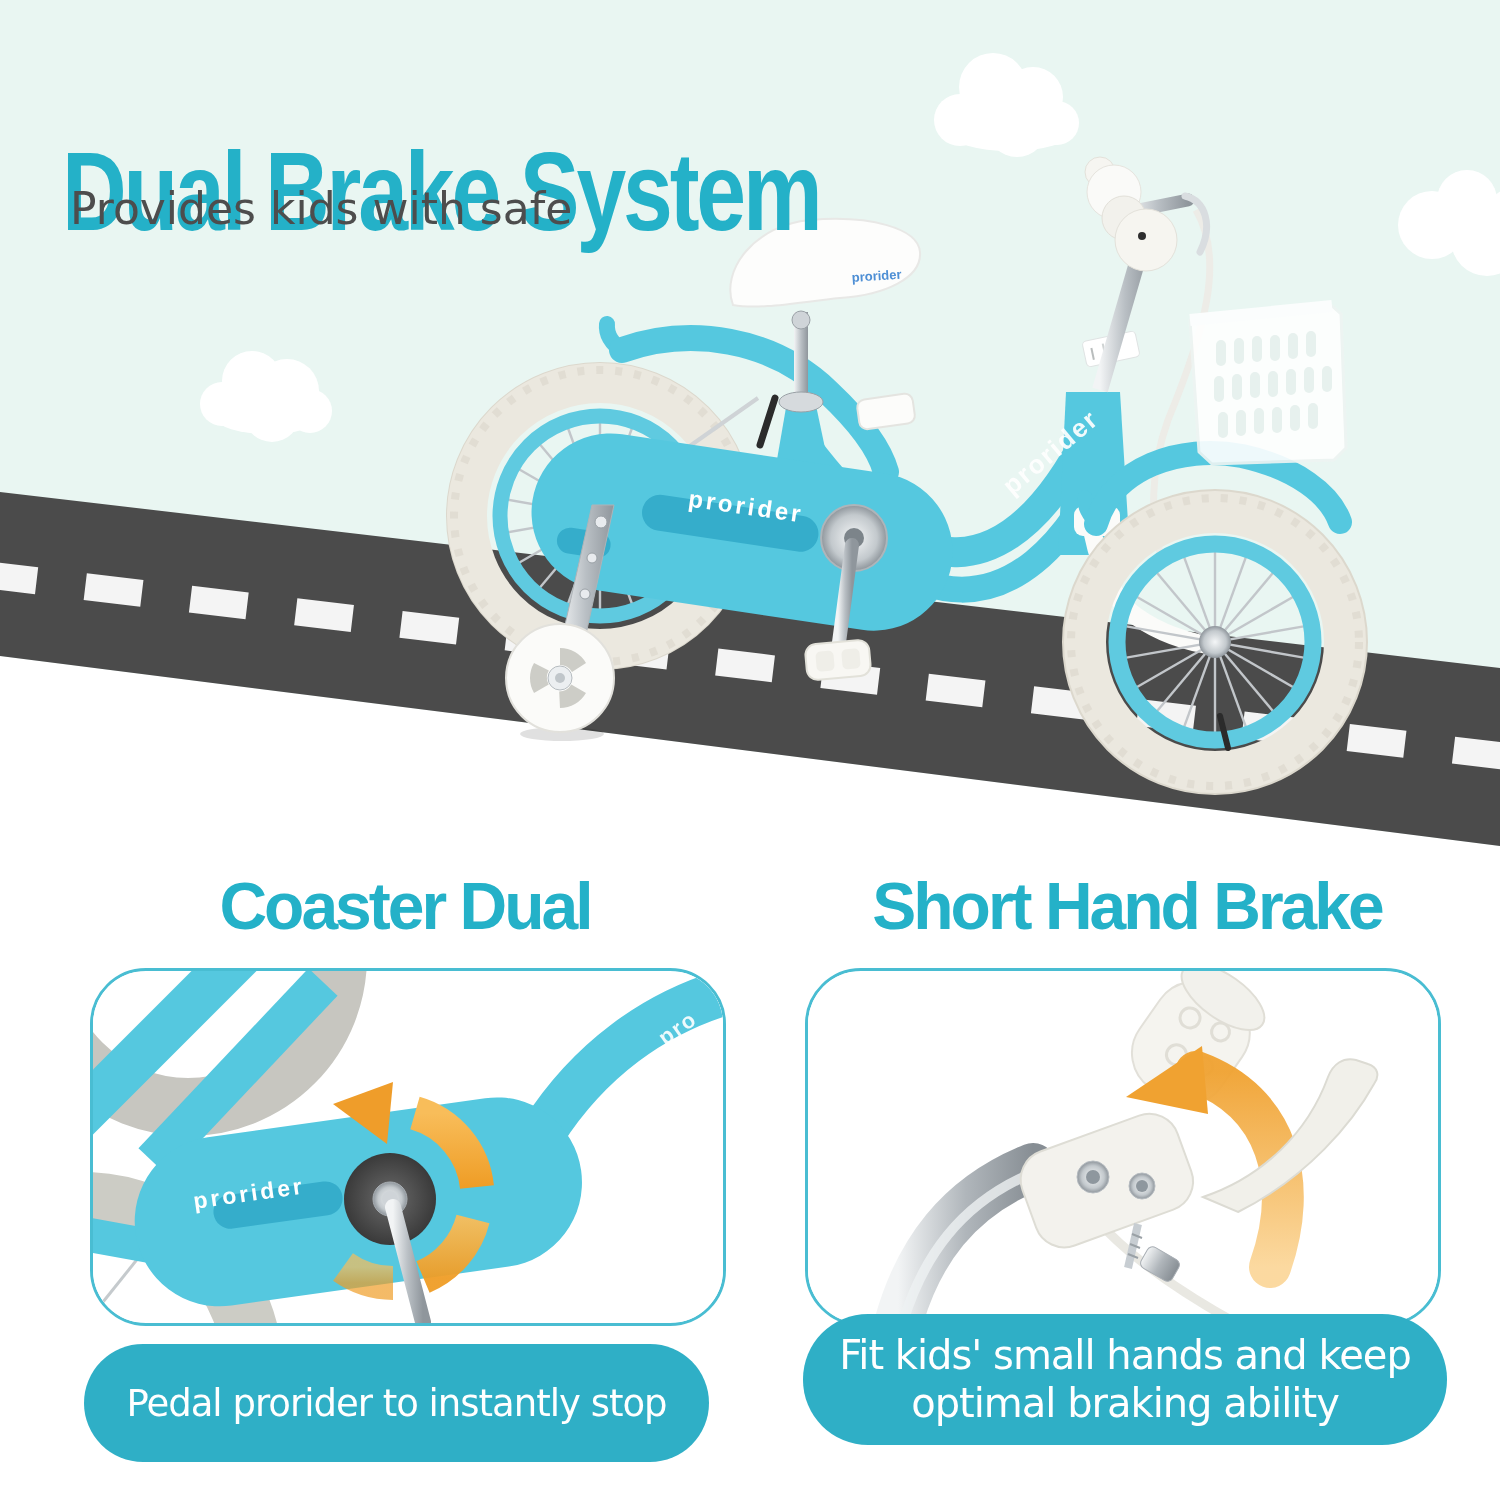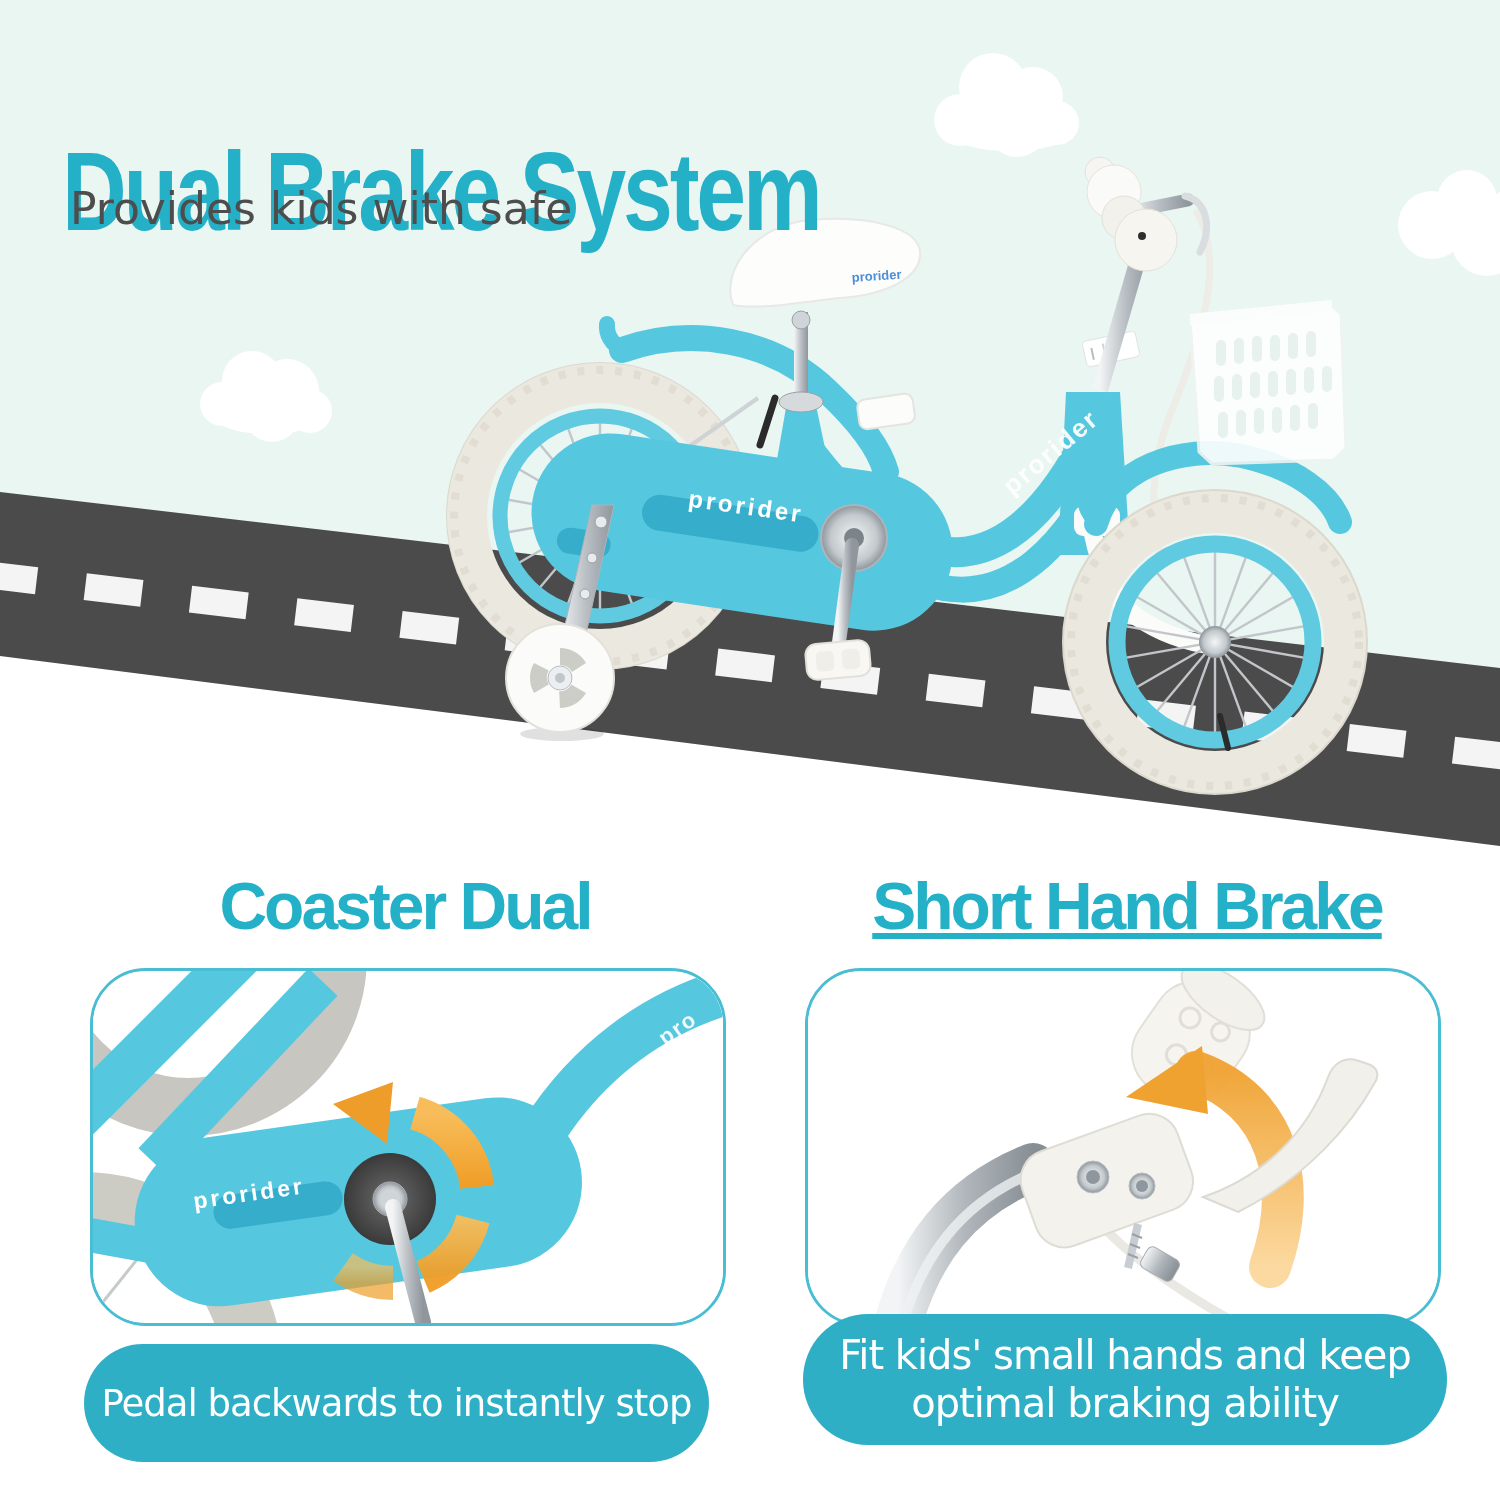--- a/index.html
+++ b/index.html
@@ -8,21 +8,21 @@
   .stage{position:absolute;left:0;top:0;width:1500px;height:1500px;}
   .title{position:absolute;left:62px;top:52px;font-size:112px;font-weight:bold;
          color:var(--c-accent,#24b1c8);letter-spacing:-4px;white-space:nowrap;
          transform:scaleX(.8);transform-origin:top left;}
   .subtitle{position:absolute;left:70px;top:180px;font-family:"DejaVu Sans",sans-serif;
          font-size:44px;color:var(--c-textGray,#4d4d4d);line-height:1.32;}
   .subtitle span{display:block;}
   .feature-heading{position:absolute;top:868px;font-size:66px;font-weight:bold;
          color:var(--c-accent,#24b1c8);letter-spacing:-3px;text-align:center;white-space:nowrap;}
   .fh-left{left:90px;width:630px;}
-  .fh-right{left:805px;width:644px;text-decoration:underline;}
+  .fh-right{left:805px;width:644px;}
   .card{position:absolute;top:968px;width:630px;height:352px;background:#ffffff;
         border:3px solid var(--c-cardBorder,#49bdd2);border-radius:56px;overflow:hidden;}
   .card-left{left:90px;}
   .card-right{left:805px;}
   .card svg{display:block;width:100%;height:100%;}
   .pill{position:absolute;background:var(--c-pill,#2fb2c8);color:#ffffff;
         font-family:"DejaVu Sans",sans-serif;display:flex;align-items:center;justify-content:center;
         text-align:center;}
   .pill-left{left:84px;top:1344px;width:625px;height:118px;border-radius:60px;
         font-size:37px;white-space:nowrap;letter-spacing:-1px;}
@@ -354,14 +354,14 @@
       <line x1="324" y1="262" x2="334" y2="266" stroke="#9aa1a6" stroke-width="2"></line>
       <line x1="322" y1="272" x2="332" y2="276" stroke="#9aa1a6" stroke-width="2"></line>
       <line x1="320" y1="282" x2="330" y2="286" stroke="#9aa1a6" stroke-width="2"></line>
       <g transform="rotate(30 352 292)">
         <rect x="334" y="280" width="36" height="24" rx="6" fill="url(#chromeV3)" stroke="#a8aeb4"></rect>
       </g>
     </g>
   </svg>
 </div>
 
-<div class="pill pill-left">Pedal backwards to instantly stop</div>
+<div class="pill pill-left">Pedal prorider to instantly stop</div>
 <div class="pill pill-right">Fit kids' small hands and keep optimal braking ability</div>
 
 </body></html>

